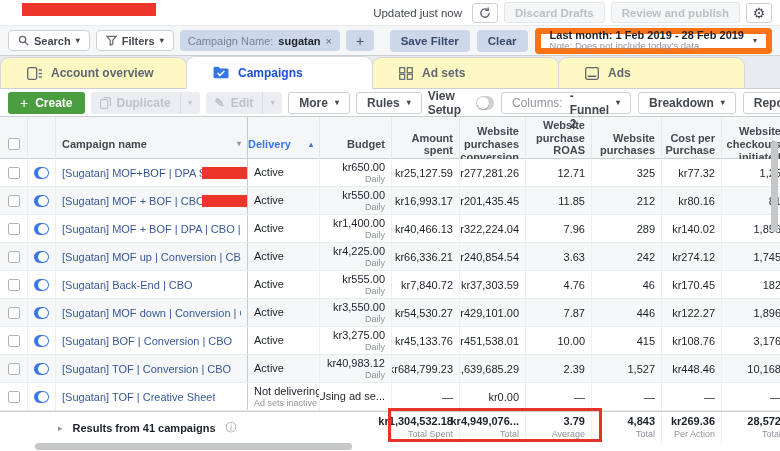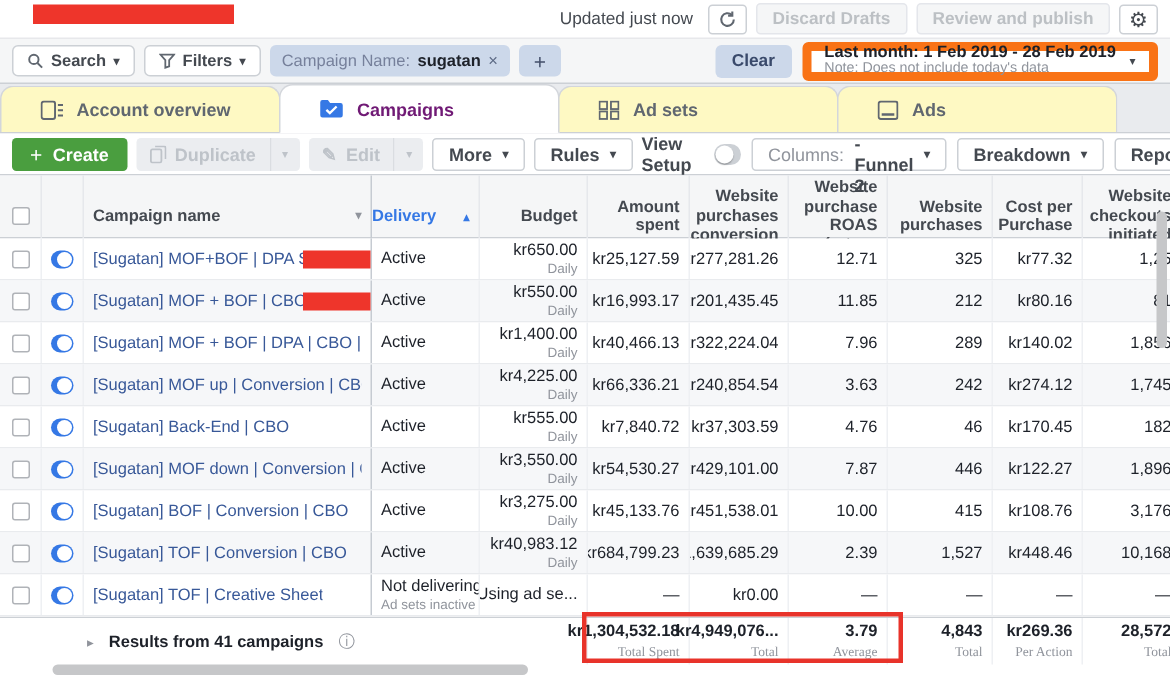--- a/index.html
+++ b/index.html
@@ -28,21 +28,21 @@
   .filter-right { margin-left:auto; display:flex; align-items:center; gap:7px; }
   .slate-btn { background:#ccd8ea; border-radius:4px; height:22px; padding:0 11px; display:flex; align-items:center; font-size:11.5px; font-weight:bold; color:#3a4a6b; cursor:pointer; }
   .datebox { background:#fff; border:6px solid #f97316; border-radius:4px; height:26px; display:flex; align-items:center; padding:0 9px; gap:9px; cursor:pointer; }
   .date-line1 { font-size:11px; font-weight:bold; color:#1d2129; line-height:1.15; }
   .date-line2 { font-size:9.5px; color:#90949c; line-height:1.15; }
 
   
   .tabstrip { height:33px; background:#e9ebee; display:flex; align-items:flex-end; border-bottom:1px solid #ccd0d5; }
   .tab { width:187px; height:31px; background:#fef9c3; border:1px solid #d3d6db; border-bottom:none; border-radius:9px 9px 0 0; display:flex; align-items:center; gap:9px; padding-left:26px; font-size:12px; font-weight:bold; color:#606770; cursor:pointer; position:relative; }
   .tab + .tab { margin-left:-1px; }
-  .tab.active { background:#fff; color:#701a75; height:33px; margin-bottom:-1px; border-bottom:1px solid #fff; z-index:2; }
+  .tab.active { background:#fff; color:#1d4ed8; height:33px; margin-bottom:-1px; border-bottom:1px solid #fff; z-index:2; }
 
   
   .toolbar { height:28px; background:#fff; display:flex; align-items:center; padding:0 8px; gap:6px; border-bottom:1px solid #ccd0d5; }
   .create-btn { background:#4a9e3f; color:#fff; font-weight:bold; font-size:12px; height:22px; padding:0 12px; border-radius:3px; display:flex; align-items:center; gap:7px; cursor:pointer; }
   .create-plus { font-size:14px; font-weight:normal; }
   .split { display:flex; }
   .split-main { background:#ebedf0; color:#bec3c9; font-weight:bold; font-size:12px; height:22px; padding:0 9px; border-radius:3px 0 0 3px; display:flex; align-items:center; gap:6px; }
   .split-caret { background:#ebedf0; color:#bec3c9; width:20px; border-left:1px solid #dadde1; border-radius:0 3px 3px 0; display:flex; align-items:center; justify-content:center; font-size:8px; height:22px; }
   .wbtn { background:#fff; border:1px solid #ccd0d5; border-radius:3px; height:22px; padding:0 10px; display:flex; align-items:center; gap:7px; font-size:12px; font-weight:bold; color:#444950; cursor:pointer; }
   .toolbar-right { margin-left:auto; display:flex; align-items:center; gap:7px; }
@@ -80,21 +80,21 @@
   .toggle-on { width:20px; height:12px; border-radius:7px; position:relative; cursor:pointer; margin:0 auto; }
   .toggle-on::after { content:""; position:absolute; right:1px; top:1px; width:10px; height:10px; border-radius:50%; background:#fff; }
 
   .tfoot { height:32px; background:#fff; border-top:1px solid #ccd0d5; }
   .foot-label-cell { grid-column:1 / span 5; display:flex; align-items:center; gap:10px; padding-left:58px; border-right:1px solid #eef0f3; }
   .disclosure { color:#90949c; font-size:9px; cursor:pointer; }
   .foot-label { font-size:11px; font-weight:bold; color:#1d2129; }
   .info-icon { color:#90949c; font-size:11px; }
   .fcell { display:flex; flex-direction:column; justify-content:center; align-items:flex-end; padding:0 6px; line-height:1.25; border-right:1px solid #eef0f3; }
   .fval { font-size:11px; font-weight:bold; color:#1d2129; white-space:nowrap; }
-  .fsub { font-size:9px; color:#90949c; white-space:nowrap;font-family:Liberation Serif, serif; }
+  .fsub { font-size:9px; color:#90949c; white-space:nowrap; }
 
   
   .highlight-box { position:absolute; left:388px; top:408px; width:214px; height:34px; border:3px solid #e8332a; z-index:6; pointer-events:none; }
   .vscroll { position:absolute; right:2px; top:141px; width:7px; height:91px; background:#c6c7c9; border-radius:4px; z-index:5; cursor:pointer; }
   .hscroll { position:absolute; left:35px; top:443px; width:317px; height:7px; background:#c6c7c9; border-radius:4px; z-index:5; cursor:pointer; }
   .redfill { background:#ee352b; }
 </style>
 </head>
 <body>
 
@@ -136,20 +136,21 @@
     </span>
     <span class="chip">
       <span class="chip-label">Campaign Name:</span>
       <span class="chip-value">sugatan</span>
       <span class="chip-x">×</span>
     </span>
     <span class="plus-btn">
         <span>+</span>
       </span>
     <div class="filter-right">
+      <span class="slate-btn">Save Filter</span>
       <span class="slate-btn">Clear</span>
       <span class="datebox">
         <span>
           <div class="date-line1">Last month: 1 Feb 2019 - 28 Feb 2019</div>
           <div class="date-line2">Note: Does not include today's data</div>
         </span>
         <span class="caret">▾</span>
       </span>
     </div>
   </div>

